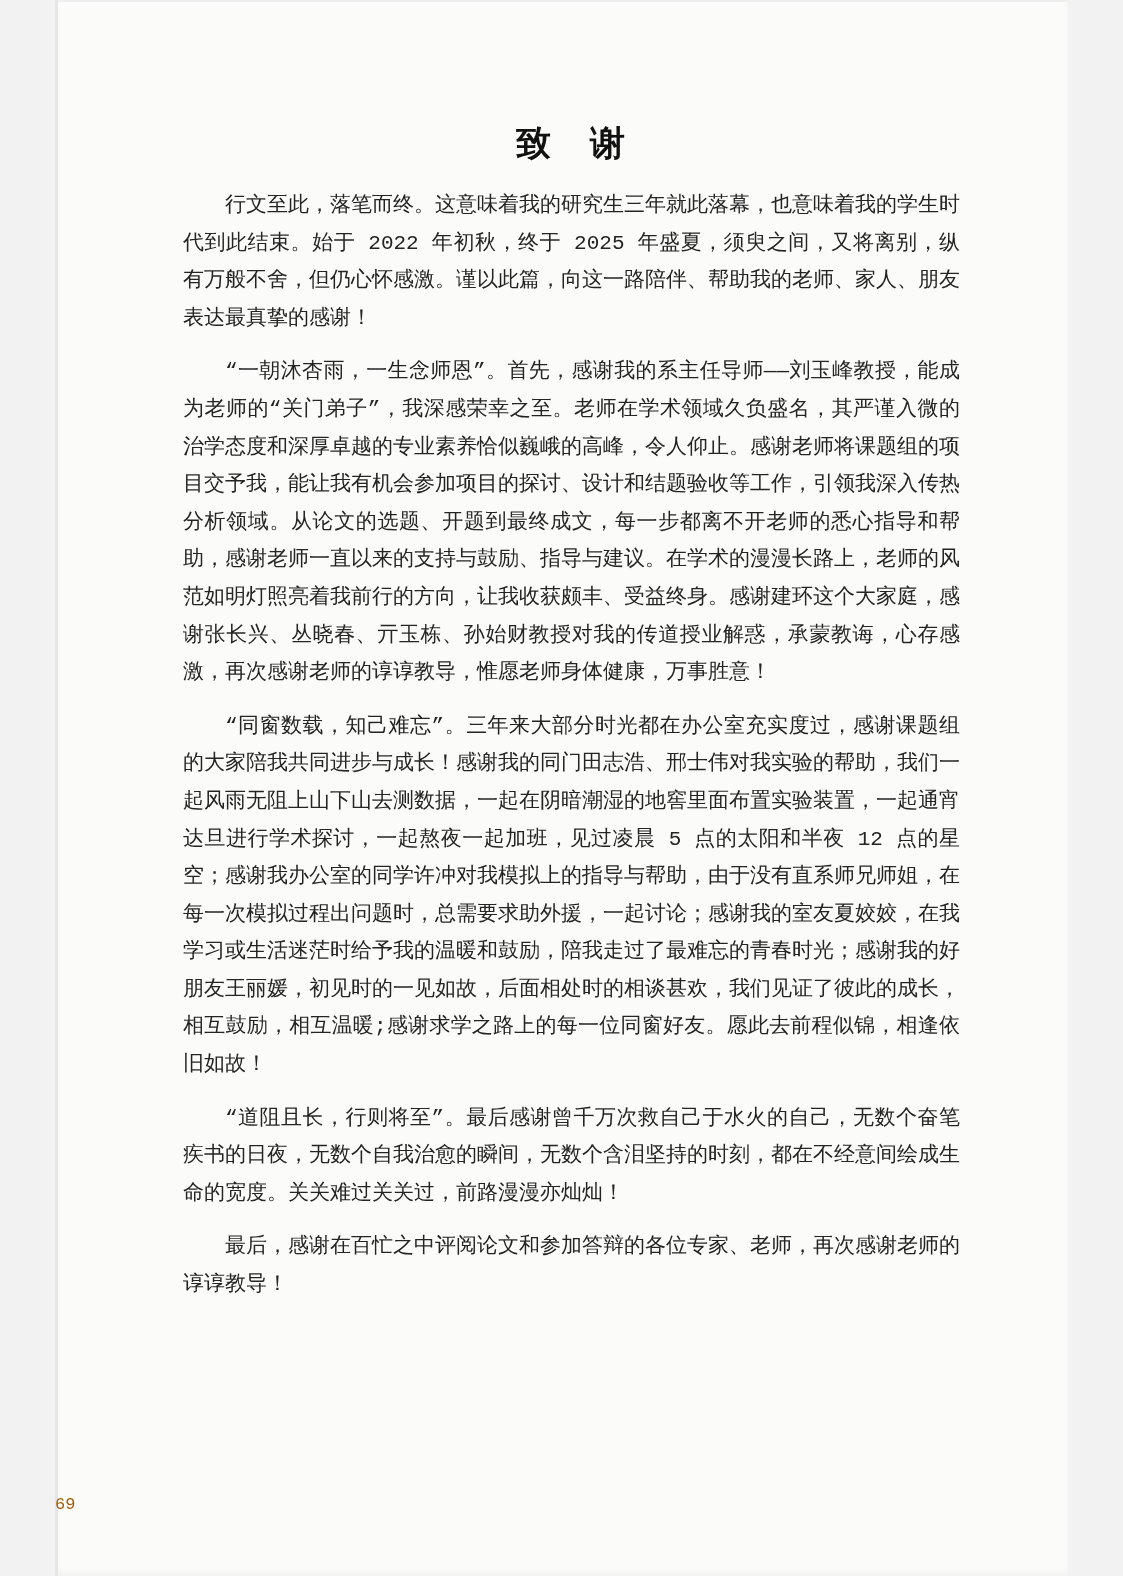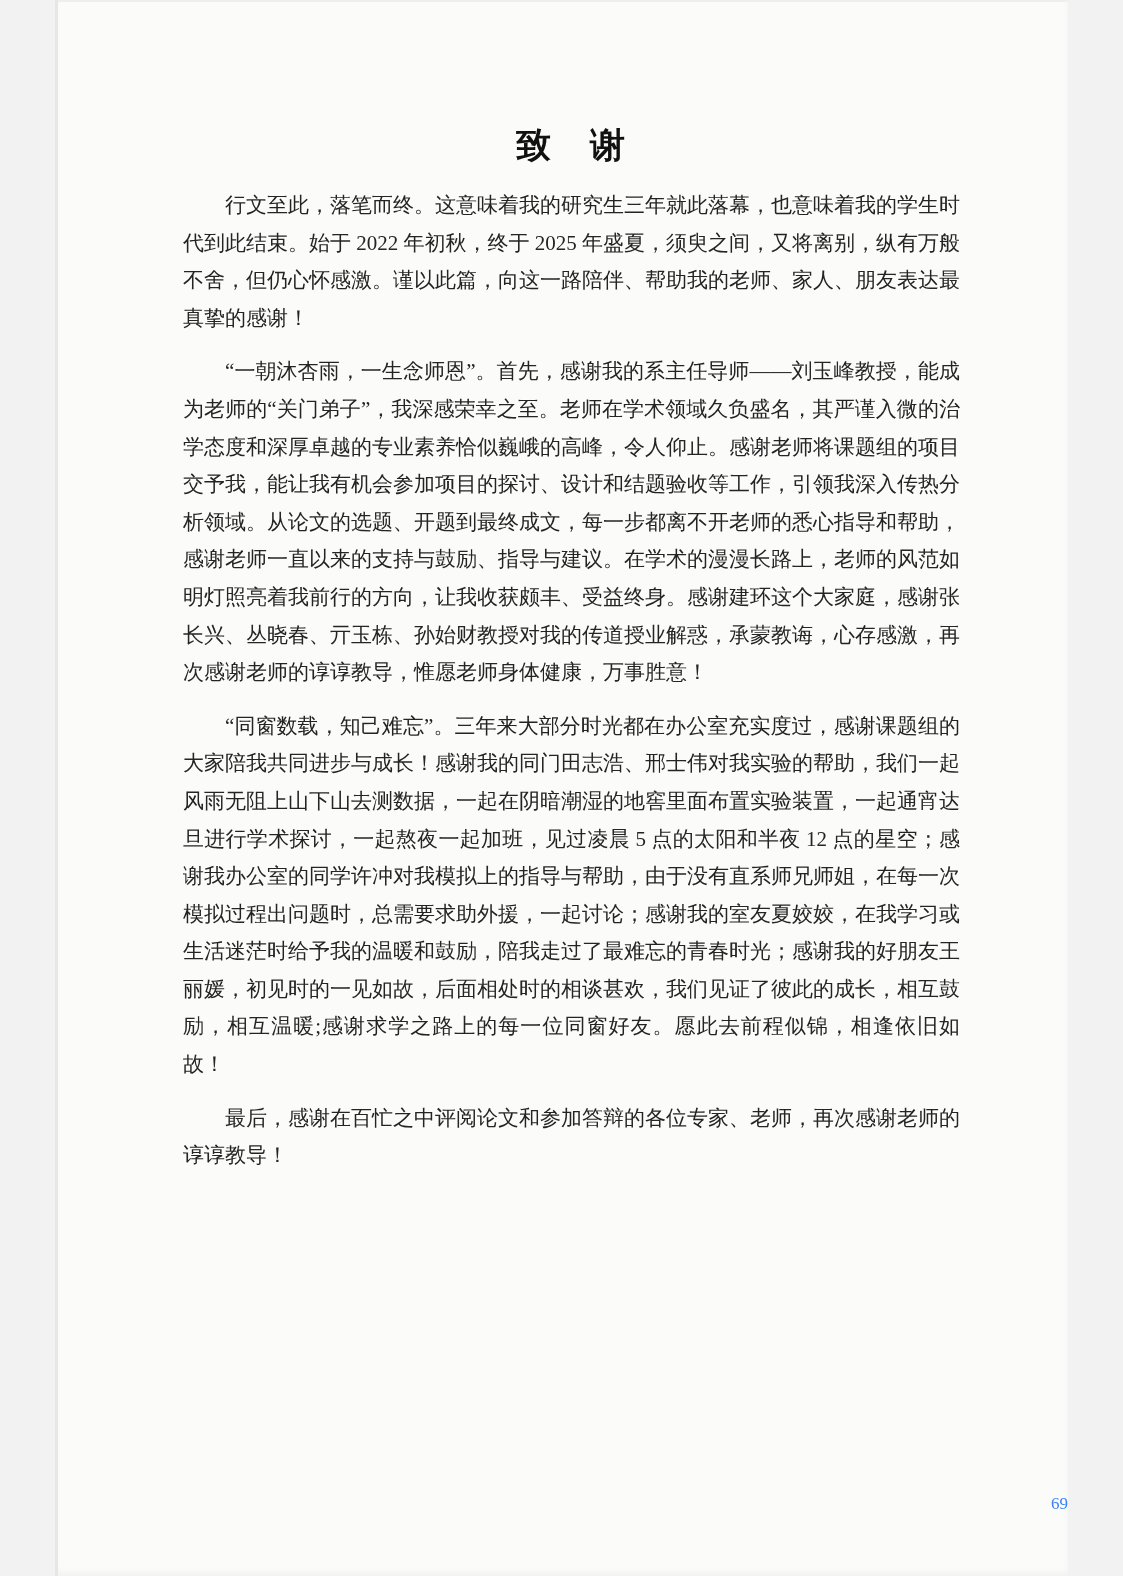--- a/index.html
+++ b/index.html
@@ -10,21 +10,21 @@
   .page {
     position: relative;
     width: 1013px;
     height: 1576px;
     margin: 0 auto;
     background: #fbfbfa;
     box-shadow: inset 3px 0 0 #e7e7e7,
                 inset 0 2px 0 #efefef,
                 inset 0 -4px 6px rgba(0,0,0,0.04);
     overflow: hidden;
-    font-family: Liberation Serif, serif;
+    font-family: Liberation Mono, monospace;
     color: #262626;
   }
   .content {
     position: absolute;
     left: 112px;
     right: 92px;
     top: 121px;
   }
   .title {
     margin: 0;
@@ -42,30 +42,31 @@
     text-align: justify;
     text-indent: 2em;
     color: #242424;
     word-break: break-all;
   }
   .footer {
     position: absolute;
     left: 0;
     right: 0;
     bottom: 62px;
-    text-align: right;
+    text-align: left;
     font-size: 17px;
-    color: #3b82f6;
+    color: #a16207;
   }
 </style>
 </head>
 <body>
 
 <div class="page">
   <div class="content">
     <h1 class="title">致　谢</h1>
     <p class="para">行文至此，落笔而终。这意味着我的研究生三年就此落幕，也意味着我的学生时代到此结束。始于 2022 年初秋，终于 2025 年盛夏，须臾之间，又将离别，纵有万般不舍，但仍心怀感激。谨以此篇，向这一路陪伴、帮助我的老师、家人、朋友表达最真挚的感谢！</p>
     <p class="para">“一朝沐杏雨，一生念师恩”。首先，感谢我的系主任导师——刘玉峰教授，能成为老师的“关门弟子”，我深感荣幸之至。老师在学术领域久负盛名，其严谨入微的治学态度和深厚卓越的专业素养恰似巍峨的高峰，令人仰止。感谢老师将课题组的项目交予我，能让我有机会参加项目的探讨、设计和结题验收等工作，引领我深入传热分析领域。从论文的选题、开题到最终成文，每一步都离不开老师的悉心指导和帮助，感谢老师一直以来的支持与鼓励、指导与建议。在学术的漫漫长路上，老师的风范如明灯照亮着我前行的方向，让我收获颇丰、受益终身。感谢建环这个大家庭，感谢张长兴、丛晓春、亓玉栋、孙始财教授对我的传道授业解惑，承蒙教诲，心存感激，再次感谢老师的谆谆教导，惟愿老师身体健康，万事胜意！</p>
     <p class="para">“同窗数载，知己难忘”。三年来大部分时光都在办公室充实度过，感谢课题组的大家陪我共同进步与成长！感谢我的同门田志浩、邢士伟对我实验的帮助，我们一起风雨无阻上山下山去测数据，一起在阴暗潮湿的地窖里面布置实验装置，一起通宵达旦进行学术探讨，一起熬夜一起加班，见过凌晨 5 点的太阳和半夜 12 点的星空；感谢我办公室的同学许冲对我模拟上的指导与帮助，由于没有直系师兄师姐，在每一次模拟过程出问题时，总需要求助外援，一起讨论；感谢我的室友夏姣姣，在我学习或生活迷茫时给予我的温暖和鼓励，陪我走过了最难忘的青春时光；感谢我的好朋友王丽媛，初见时的一见如故，后面相处时的相谈甚欢，我们见证了彼此的成长，相互鼓励，相互温暖;感谢求学之路上的每一位同窗好友。愿此去前程似锦，相逢依旧如故！</p>
+    <p class="para">“道阻且长，行则将至”。最后感谢曾千万次救自己于水火的自己，无数个奋笔疾书的日夜，无数个自我治愈的瞬间，无数个含泪坚持的时刻，都在不经意间绘成生命的宽度。关关难过关关过，前路漫漫亦灿灿！</p>
     <p class="para">最后，感谢在百忙之中评阅论文和参加答辩的各位专家、老师，再次感谢老师的谆谆教导！</p>
   </div>
   <div class="footer">69</div>
 </div>
 
 </body></html>

